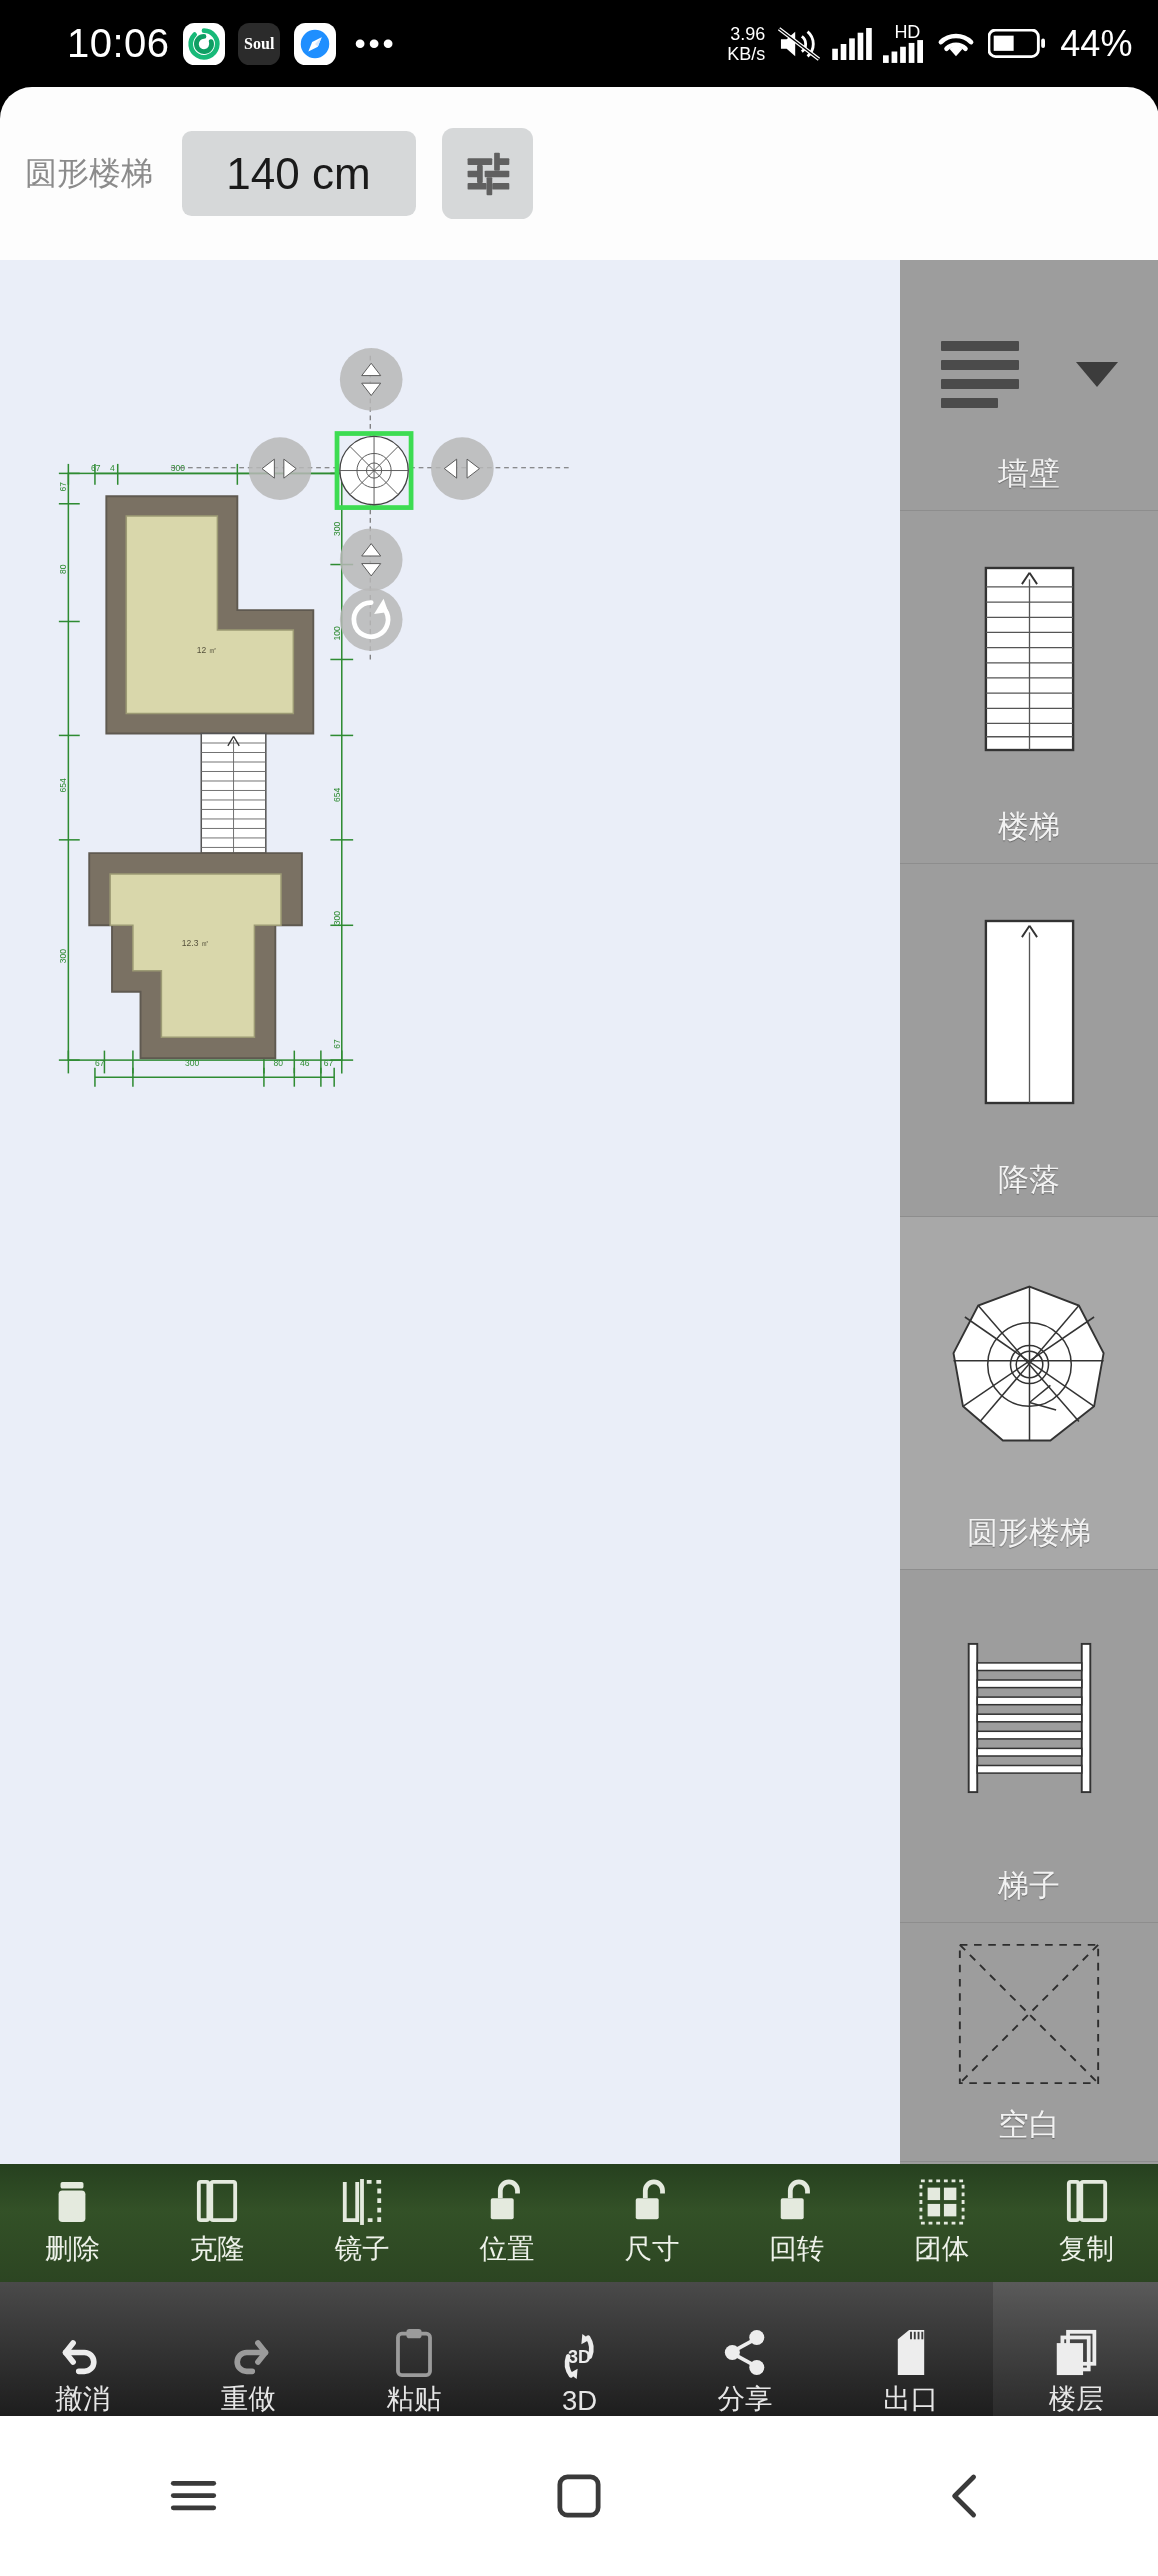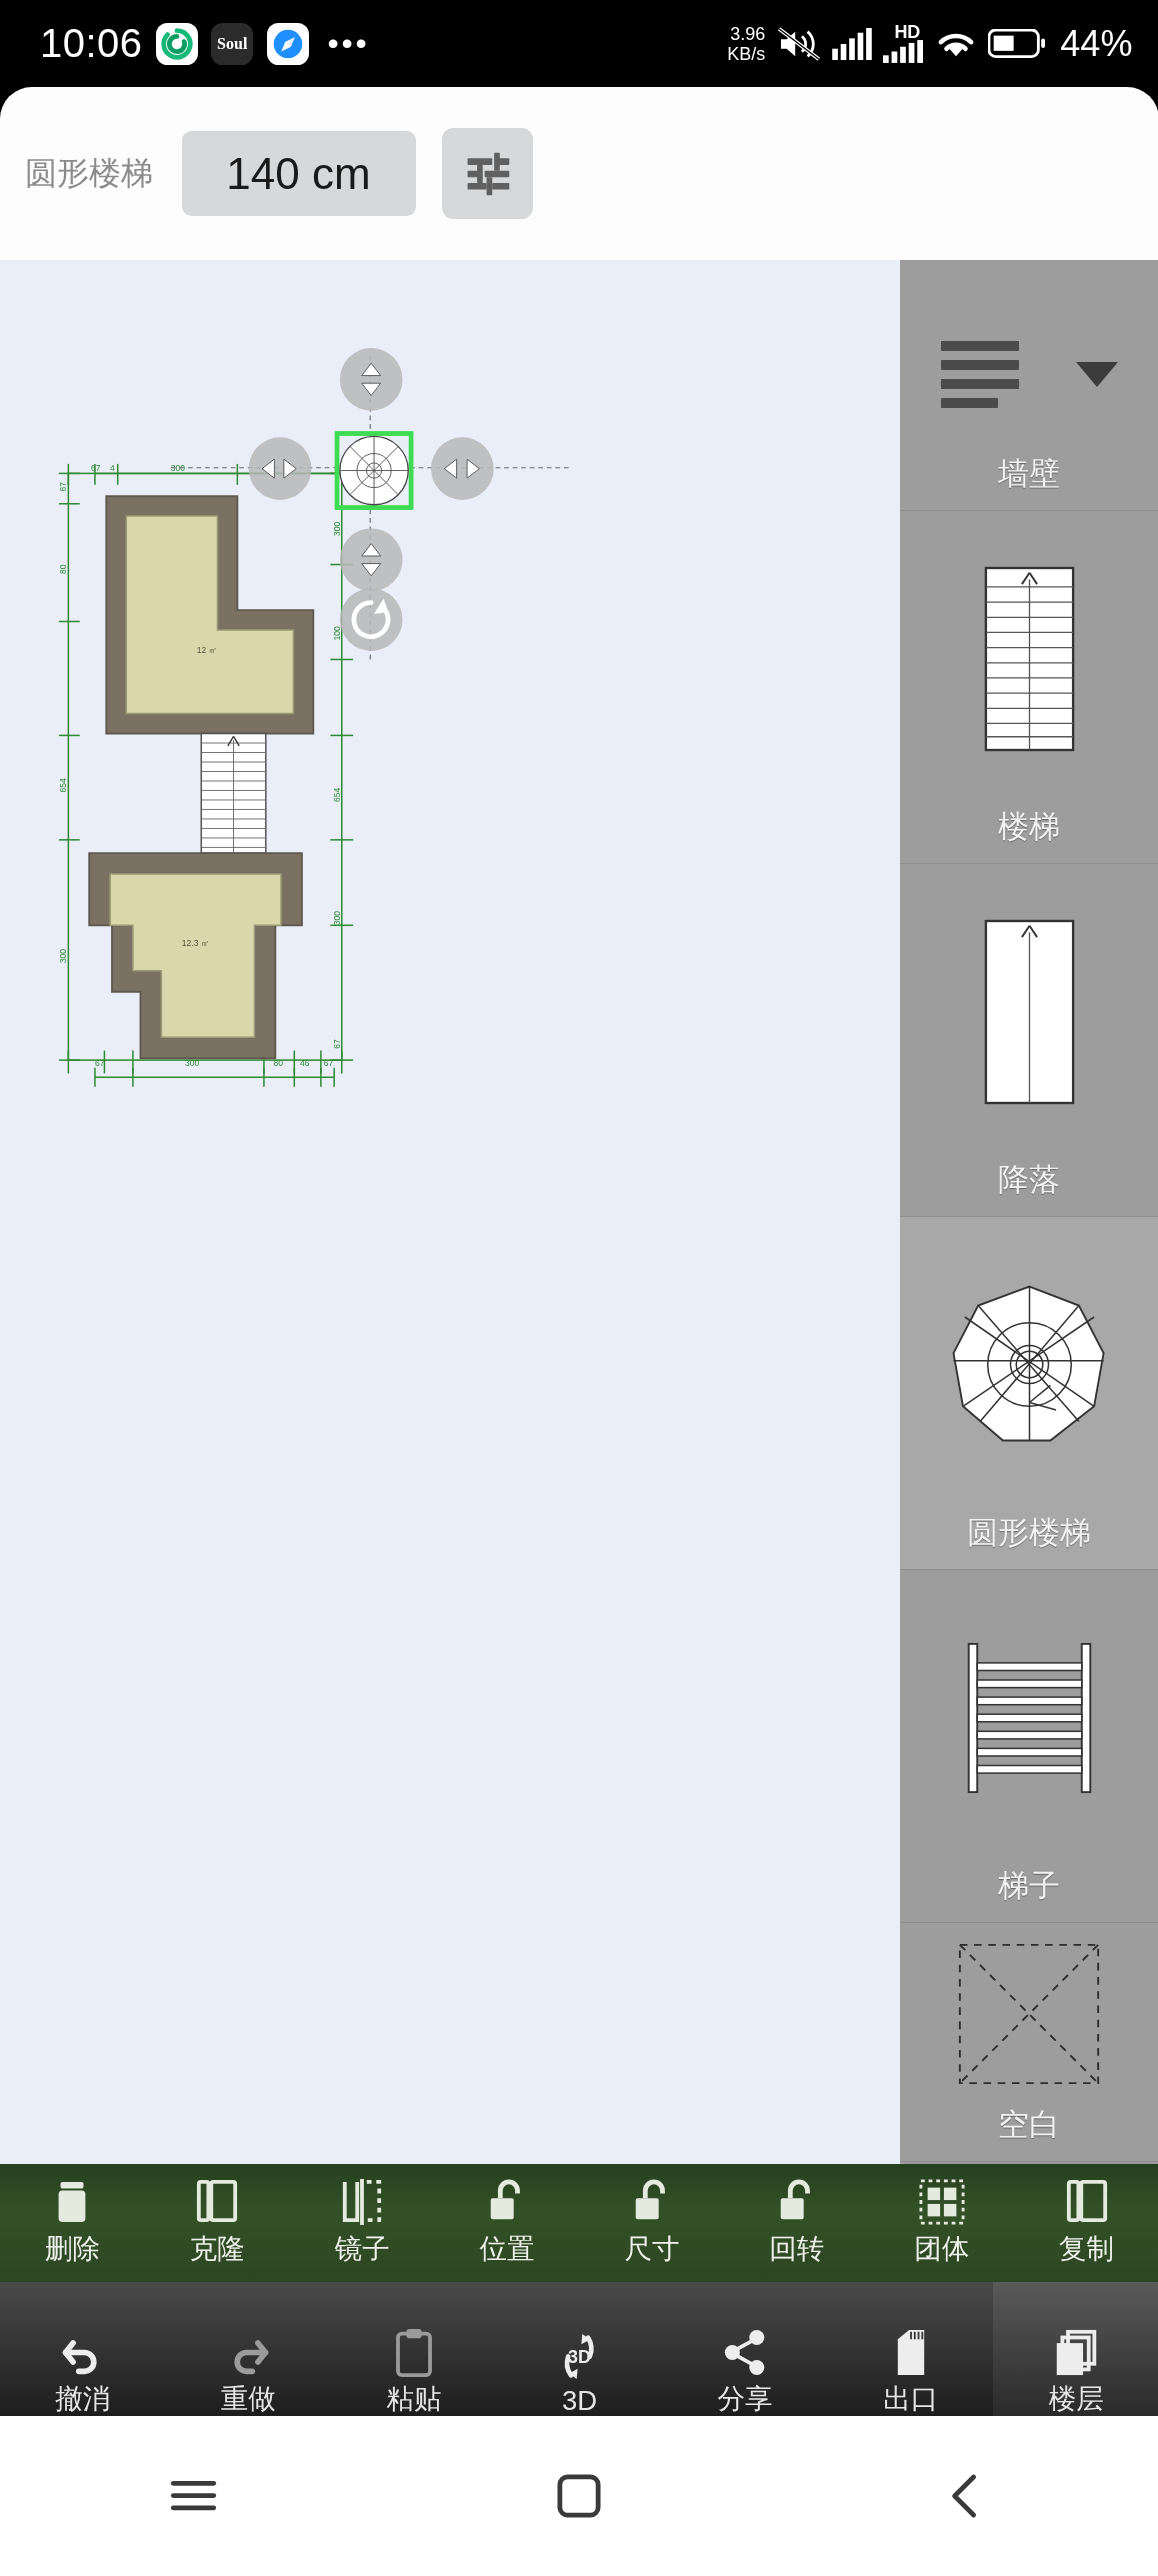--- a/index.html
+++ b/index.html
@@ -1,21 +1,21 @@
 <!DOCTYPE html>
 <html style="font-size:15px"><head>
 <meta charset="utf-8">
 <style>
   * { box-sizing: border-box; margin:0; padding:0; }
   html,body { width:1159px; height:2576px; background:#000; font-family:"Liberation Sans","DejaVu Sans",sans-serif; }
   #app { position:relative; width:1159px; height:2576px; overflow:hidden; background:#000; }
 
   
   .statusbar { position:absolute; left:0; top:0; width:1159px; height:87px; background:#000; color:#fff; display:flex; align-items:center; }
-  .sb-left { display:flex; align-items:center; gap:13.3px; padding-left:40px; }
+  .sb-left { display:flex; align-items:center; gap:13.3px; padding-left:67px; }
   .sb-time { font-size:40px; font-weight:400; letter-spacing:0.5px; color:#fff; }
   .appicon { width:42px; height:42px; border-radius:11.4px; display:flex; align-items:center; justify-content:center; font-size:15px; font-weight:bold; overflow:hidden;}
   .ai-green { background:#fff; }
   .ai-soul  { background:#2b2b2b; color:#fff; font-size:16px; font-family:"Liberation Serif",serif;}
   .ai-blue  { background:#fff; }
   .sb-dots { color:#fff; font-size:32px; letter-spacing:2.8px; line-height:19px; margin-left:5.7px; }
   .sb-right { margin-left:auto; display:flex; align-items:center; gap:11.4px; padding-right:26.6px; }
   .sb-kb { font-size:19px; line-height:20px; text-align:right; color:#fff; }
   .sb-kb span { display:block; font-size:18px;}
   .sb-batt-pct { font-size:36px; color:#fff; margin-left:3.8px;}
@@ -110,21 +110,21 @@
 
       <svg class="icn" width="40" height="32" viewBox="0 0 42 34">
         <rect x="0" y="22" width="6" height="12" fill="#fff"></rect>
         <rect x="9" y="17" width="6" height="17" fill="#fff"></rect>
         <rect x="18" y="11" width="6" height="23" fill="#fff"></rect>
         <rect x="27" y="5" width="6" height="29" fill="#fff"></rect>
         <rect x="36" y="0" width="6" height="34" fill="#fff"></rect>
       </svg>
 
       <div style="display:flex;flex-direction:column;align-items:center;">
-        <div style="color:#fff;font-size:18px;font-weight:bold;line-height:16px;margin-left:8px;">HD</div>
+        <div style="color:#fff;font-size:18px;font-weight:normal;line-height:16px;margin-left:8px;">HD</div>
         <svg class="icn" width="40" height="23" viewBox="0 0 42 24">
           <rect x="0" y="16" width="6" height="8" fill="#fff"></rect>
           <rect x="9" y="12" width="6" height="12" fill="#fff"></rect>
           <rect x="18" y="7" width="6" height="17" fill="#fff"></rect>
           <rect x="27" y="3" width="6" height="21" fill="#fff"></rect>
           <rect x="36" y="0" width="6" height="24" fill="#fff"></rect>
         </svg>
       </div>
 
       <svg class="icn" width="42" height="32" viewBox="0 0 44 34">

